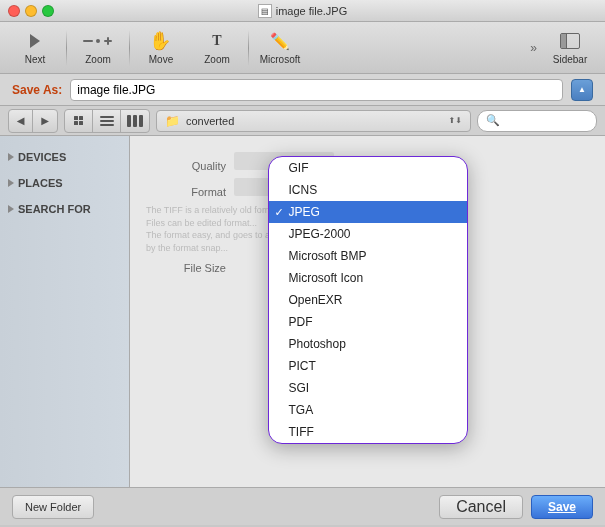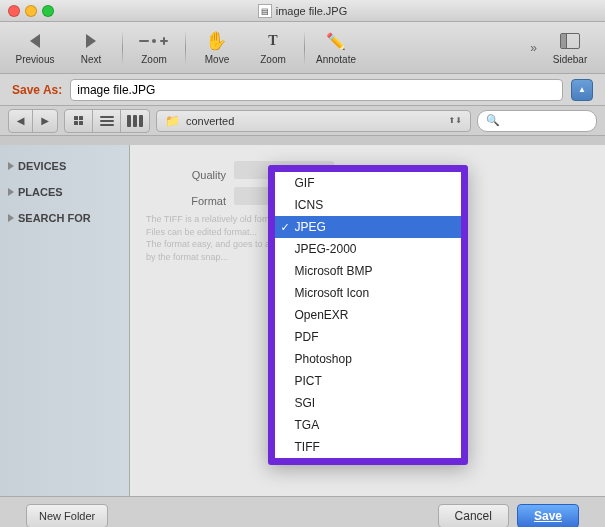--- a/index.html
+++ b/index.html
@@ -291,21 +291,20 @@
       width: 100%;
       background: transparent;
     }
 
     
     .main-area {
       display: flex;
       height: calc(527px - 22px - 52px - 32px - 30px - 38px);
       
       height: 351px;
-      margin-top: 9px;
     }
 
     
     .sidebar {
       width: 130px;
       background: linear-gradient(to right, #c8d0d8, #d0d8e0);
       border-right: 1px solid #aaa;
       padding-top: 8px;
     }
     .sidebar-section {
@@ -368,22 +367,22 @@
       left: 0;
       right: 0;
       bottom: 0;
       display: flex;
       align-items: flex-start;
       justify-content: center;
       z-index: 100;
     }
     .dropdown-menu {
       background: #fff;
-      border: 7px solid #6d28d9;
-      border-radius: 3px;
+      border: 1px solid #6d28d9;
+      border-radius: 14px;
       box-shadow: 0 4px 20px rgba(0,0,0,0.3);
       width: 200px;
       margin-top: 20px;
       overflow: hidden;
     }
     .dropdown-item {
       padding: 4px 20px;
       font-size: 12px;
       color: #222;
       cursor: pointer;
@@ -402,21 +401,21 @@
       font-size: 11px;
     }
 
     
     .bottom-bar {
       background: #d0d0d0;
       border-top: 1px solid #aaa;
       height: 38px;
       display: flex;
       align-items: center;
-      padding: 0 26px;
+      padding: 0 12px;
       justify-content: space-between;
     }
     .new-folder-btn {
       height: 24px;
       padding: 0 12px;
       background: linear-gradient(to bottom, #f0f0f0, #d8d8d8);
       border: 1px solid #aaa;
       border-radius: 4px;
       font-size: 11px;
       cursor: pointer;
@@ -425,21 +424,21 @@
     .action-buttons {
       display: flex;
       gap: 8px;
     }
     .cancel-btn {
       height: 24px;
       padding: 0 16px;
       background: linear-gradient(to bottom, #f0f0f0, #d8d8d8);
       border: 1px solid #aaa;
       border-radius: 4px;
-      font-size: 12px;
+      font-size: 16px;
       cursor: pointer;
       color: #333;
     }
     .save-btn {
       height: 24px;
       padding: 0 16px;
       background: linear-gradient(to bottom, #6aadfa, #3872d8);
       border: 1px solid #2a60c0;
       border-radius: 4px;
       font-size: 12px;
@@ -459,26 +458,20 @@
     <div class="traffic-light maximize"></div>
   </div>
   <div class="titlebar-title">
     <span class="file-icon">▤</span>
     <span>image file.JPG</span>
   </div>
 </div>
 
 <div class="toolbar">
 
-  <div class="toolbar-btn">
-    <div class="icon-shape">
-      <div class="arrow-left"></div>
-    </div>
-    <span class="btn-label">Previous</span>
-  </div>
 
   <div class="toolbar-btn">
     <div class="icon-shape">
       <div class="arrow-right"></div>
     </div>
     <span class="btn-label">Next</span>
   </div>
 
   <div class="toolbar-separator"></div>
 
@@ -512,21 +505,21 @@
     <span class="btn-label">Zoom</span>
   </div>
 
 
   <div class="toolbar-separator"></div>
 
   <div class="toolbar-btn">
     <div class="icon-shape">
       <span class="annotate-icon">✏️</span>
     </div>
-    <span class="btn-label">Annotate</span>
+    <span class="btn-label">Microsoft</span>
   </div>
 
   <div class="toolbar-expander">»</div>
 
   <div class="toolbar-btn">
     <div class="icon-shape">
       <div class="sidebar-icon">
         <div class="sidebar-icon-left"></div>
       </div>
     </div>
@@ -617,20 +610,23 @@
       <div class="preview-row">
         <span class="preview-label">Format</span>
         <div style="width:140px;height:18px;background:#d8d8d8;border-radius:2px;"></div>
       </div>
       <div class="preview-text-block">
         <div>The TIFF is a relatively old format.</div>
         <div>Files can be edited format...</div>
         <div>The format easy, and goes to a lot of...</div>
         <div>by the format snap...</div>
       </div>
+      <div class="preview-row" style="margin-top:8px;">
+        <span class="preview-label">File Size</span>
+      </div>
     </div>
 
     <div class="dropdown-overlay">
       <div class="dropdown-menu">
         <div class="dropdown-item">
           <span>GIF</span>
         </div>
         <div class="dropdown-item">
           <span>ICNS</span>
         </div>

